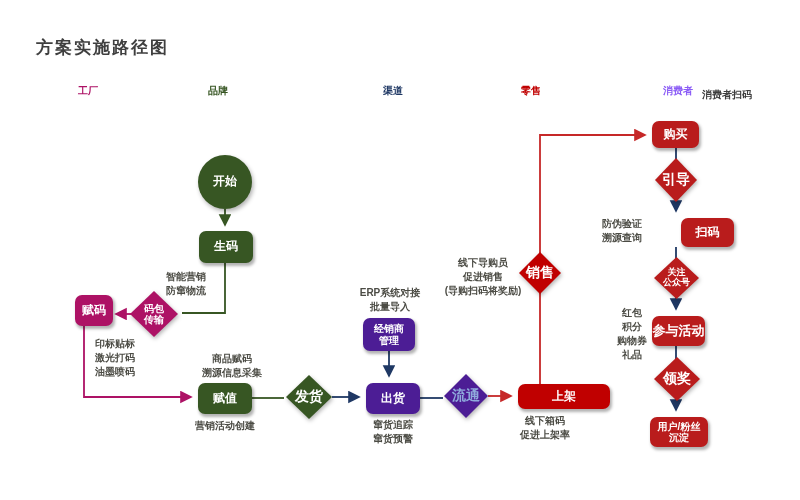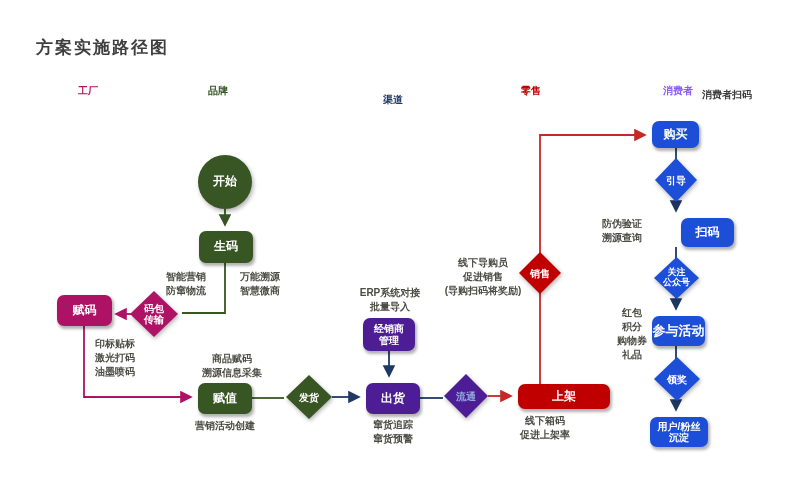--- a/index.html
+++ b/index.html
@@ -13,49 +13,49 @@
     position: absolute; left: 36px; top: 36px;
     font-size: 17px; font-weight: 600; color: #3f3f3f; letter-spacing: 2px;
     white-space: pre-line;
   }
   .lane-h {
     position: absolute; top: 84px; width: 60px; text-align: center;
     font-size: 10px; font-weight: 700; white-space: pre-line;
   }
   .lh-factory { color: #AD1265; }
   .lh-brand { color: #375623; }
-  .lh-channel { color: #1F3864; margin-top: 9px; }
+  .lh-channel { color: #1F3864; }
   .lh-retail { color: #C00000; }
   .lh-consumer { color: #8b5cf6; }
   #lane-note {
     position: absolute; left: 702px; top: 88px; font-size: 10px;
     color: #3d3d3d; font-weight: 600; white-space: pre-line;
   }
   svg.wires { position: absolute; left: 0; top: 0; z-index: 1; }
   .node {
     position: absolute; z-index: 2;
     display: flex; align-items: center; justify-content: center;
     color: #fff; font-weight: 700; font-size: 12px;
     text-align: center; white-space: pre-line; line-height: 1.15;
   }
   .rect { border-radius: 7px; box-shadow: 1.5px 2.5px 3px rgba(0,0,0,.30); }
   .circle { border-radius: 50%; box-shadow: 1.5px 2.5px 4px rgba(0,0,0,.30); }
   .dwrap { position: absolute; z-index: 2; filter: drop-shadow(1.5px 2px 2px rgba(0,0,0,.30)); }
   .diamond {
     width: 100%; height: 100%;
     clip-path: polygon(50% 0, 100% 50%, 50% 100%, 0 50%);
     display: flex; align-items: center; justify-content: center;
-    color: #fff; font-weight: 700; font-size: 10px;
+    color: #fff; font-weight: 700; font-size: 14px;
     text-align: center; white-space: pre-line; line-height: 1.1;
   }
   .green   { background: #375623; }
   .magenta { background: #AD1265; }
   .navy    { background: #4c1d95; }
   .red     { background: #C00000; }
-  .blue    { background: #1d4ed8; }
+  .blue    { background: #b91c1c; }
   .fs9  { font-size: 9px; }
   .fs10 { font-size: 10px; }
   .fs105{ font-size: 13px; }
   .lighttext { color: #8FAADC; text-align: right; }
   .ann {
     position: absolute; z-index: 2; font-size: 10px; line-height: 14px;
     color: #4c4c45; text-align: center; white-space: pre-line; font-weight: 600;
   }
 </style>
 </head>
@@ -104,35 +104,33 @@
 
     <path d="M676,148 L676,211" stroke="#1F3864" stroke-width="1.8" fill="none" marker-end="url(#m-navy)"></path>
     <path d="M676,247 L676,309" stroke="#1F3864" stroke-width="1.8" fill="none" marker-end="url(#m-navy)"></path>
     <path d="M676,346 L676,410" stroke="#1F3864" stroke-width="1.8" fill="none" marker-end="url(#m-navy)"></path>
   </svg>
 
   <div class="node circle green" style="left:198px;top:155px;width:54px;height:54px">开始</div>
   <div class="node rect green" style="left:199px;top:231px;width:54px;height:32px">生码</div>
   <div class="ann" style="left:156px;top:270px;width:60px">智能营销
 防窜物流</div>
-  <div class="ann" style="left:224px;top:270px;width:72px">万能溯源
-智慧微商</div>
   <div class="ann" style="left:180px;top:352px;width:104px">商品赋码
 溯源信息采集</div>
   <div class="node rect green" style="left:198px;top:383px;width:54px;height:31px">赋值</div>
   <div class="ann" style="left:176px;top:419px;width:98px">营销活动创建</div>
   <div class="dwrap" style="left:286px;top:375px;width:46px;height:44px">
     <div class="diamond green">发货</div>
   </div>
 
   <div class="dwrap" style="left:130px;top:291px;width:48px;height:46px">
     <div class="diamond magenta fs10">码包
 传输</div>
   </div>
-  <div class="node rect magenta" style="left:57px;top:295px;width:55px;height:31px">赋码</div>
+  <div class="node rect magenta" style="left:75px;top:295px;width:38px;height:31px">赋码</div>
   <div class="ann" style="left:82px;top:337px;width:66px">印标贴标
 激光打码
 油墨喷码</div>
 
   <div class="ann" style="left:348px;top:286px;width:84px">ERP系统对接
 批量导入</div>
   <div class="node rect navy fs10" style="left:363px;top:318px;width:52px;height:33px">经销商
 管理</div>
   <div class="node rect navy" style="left:366px;top:383px;width:54px;height:31px">出货</div>
   <div class="ann" style="left:359px;top:418px;width:68px">窜货追踪

